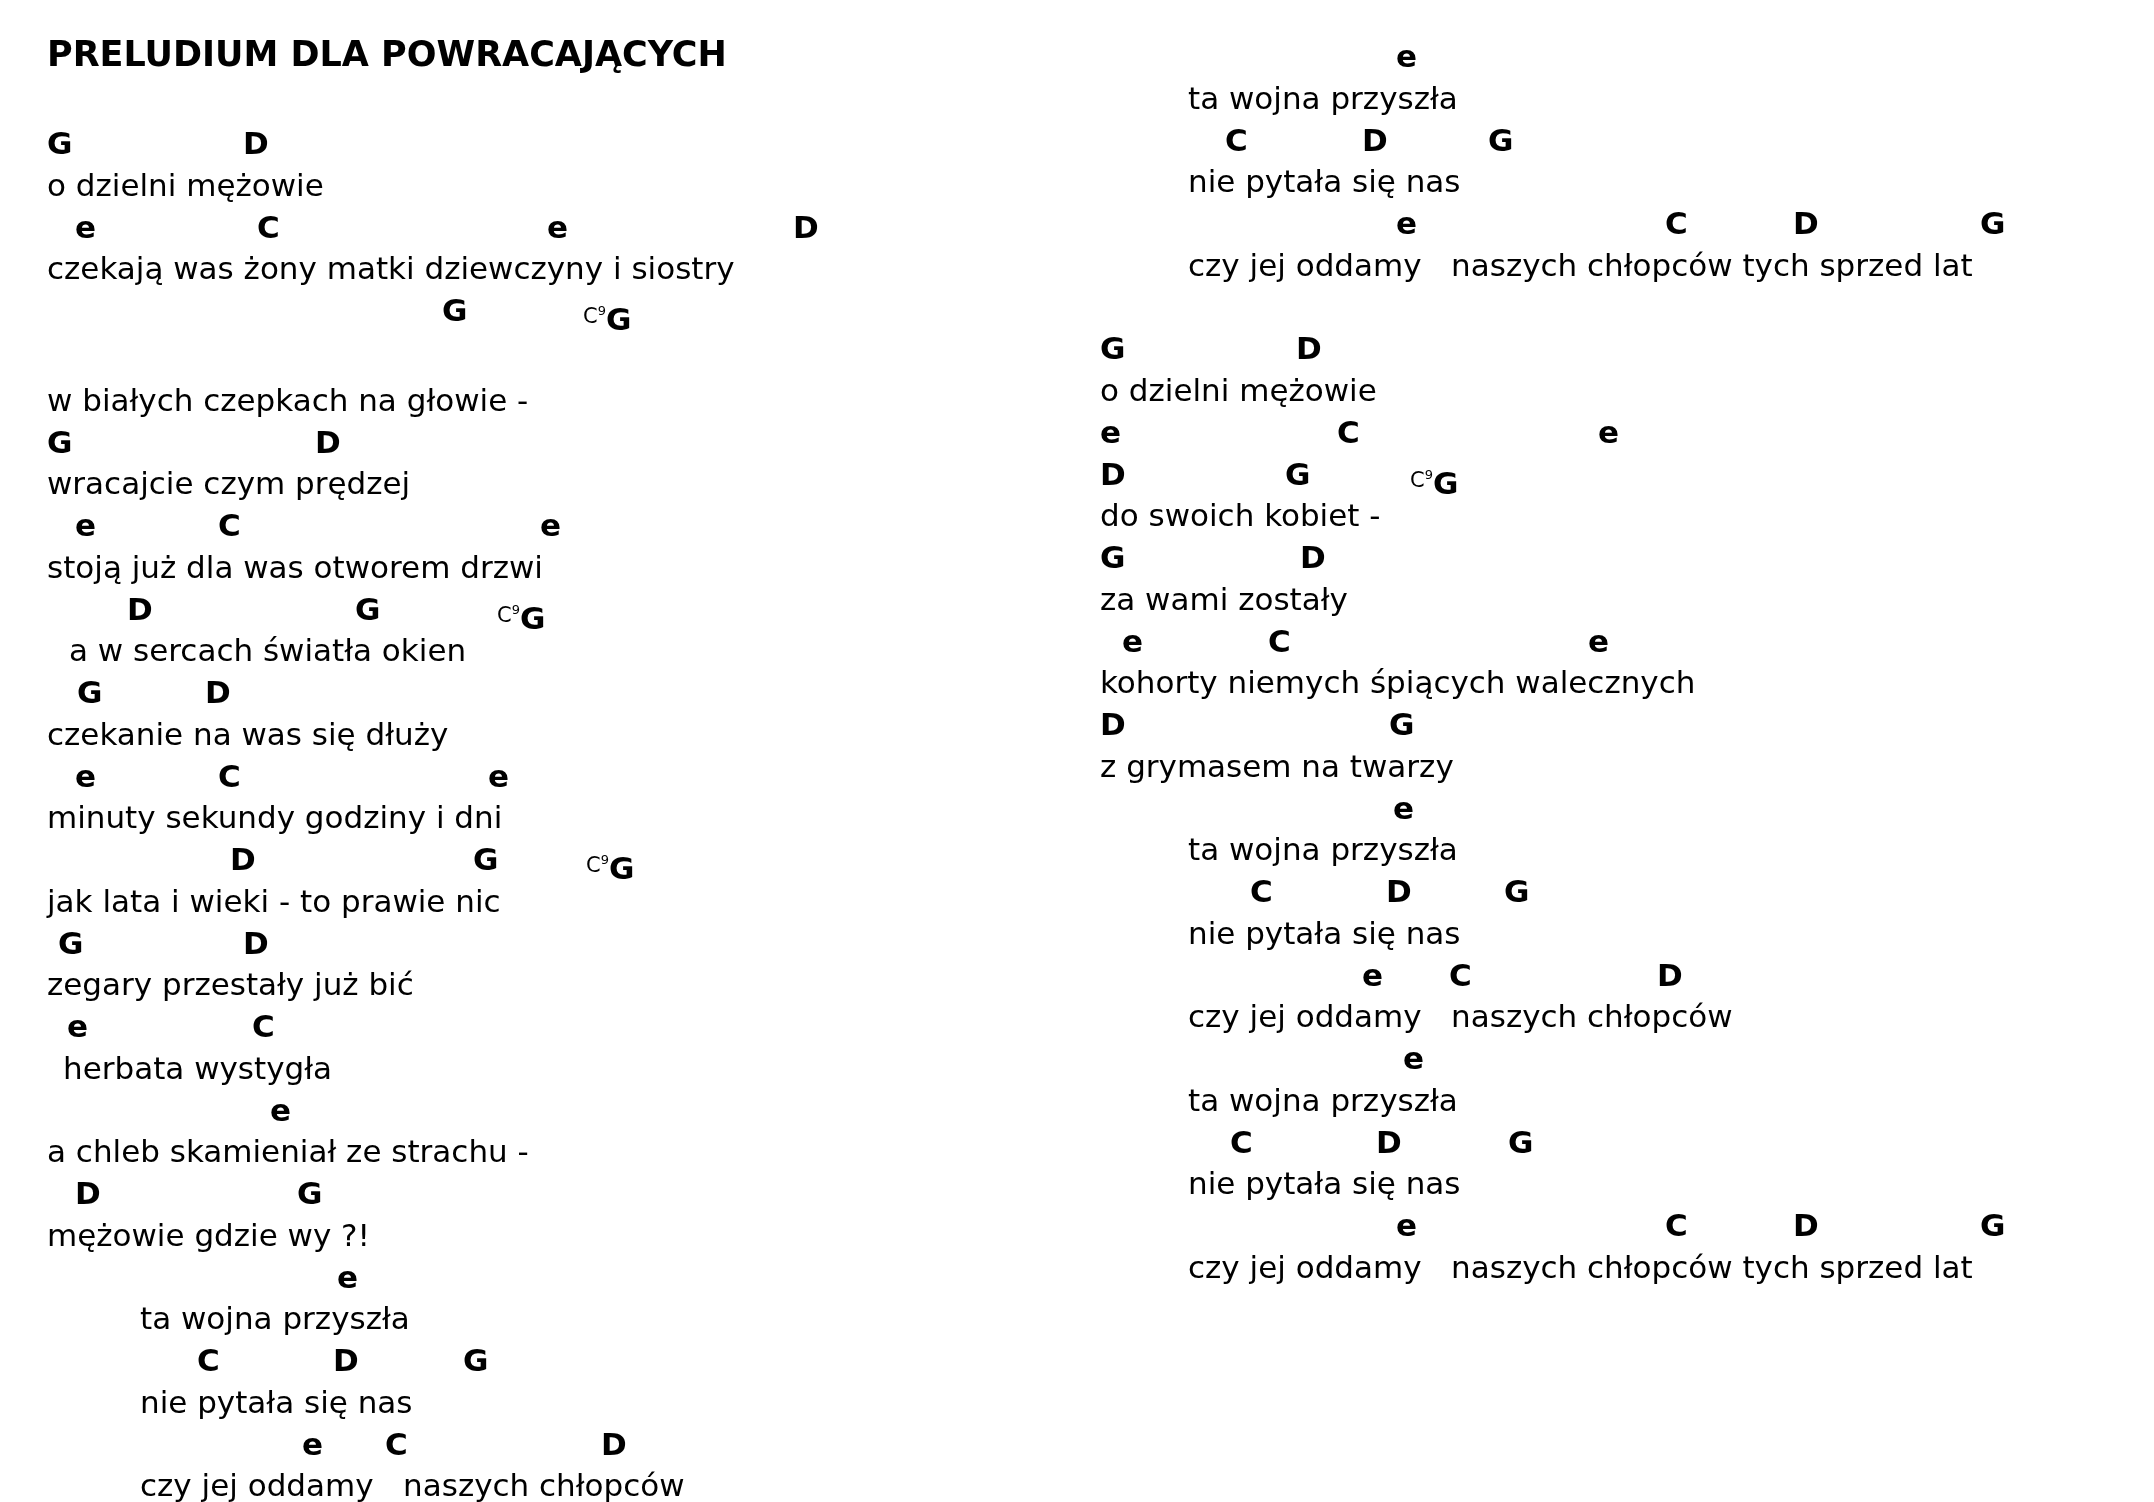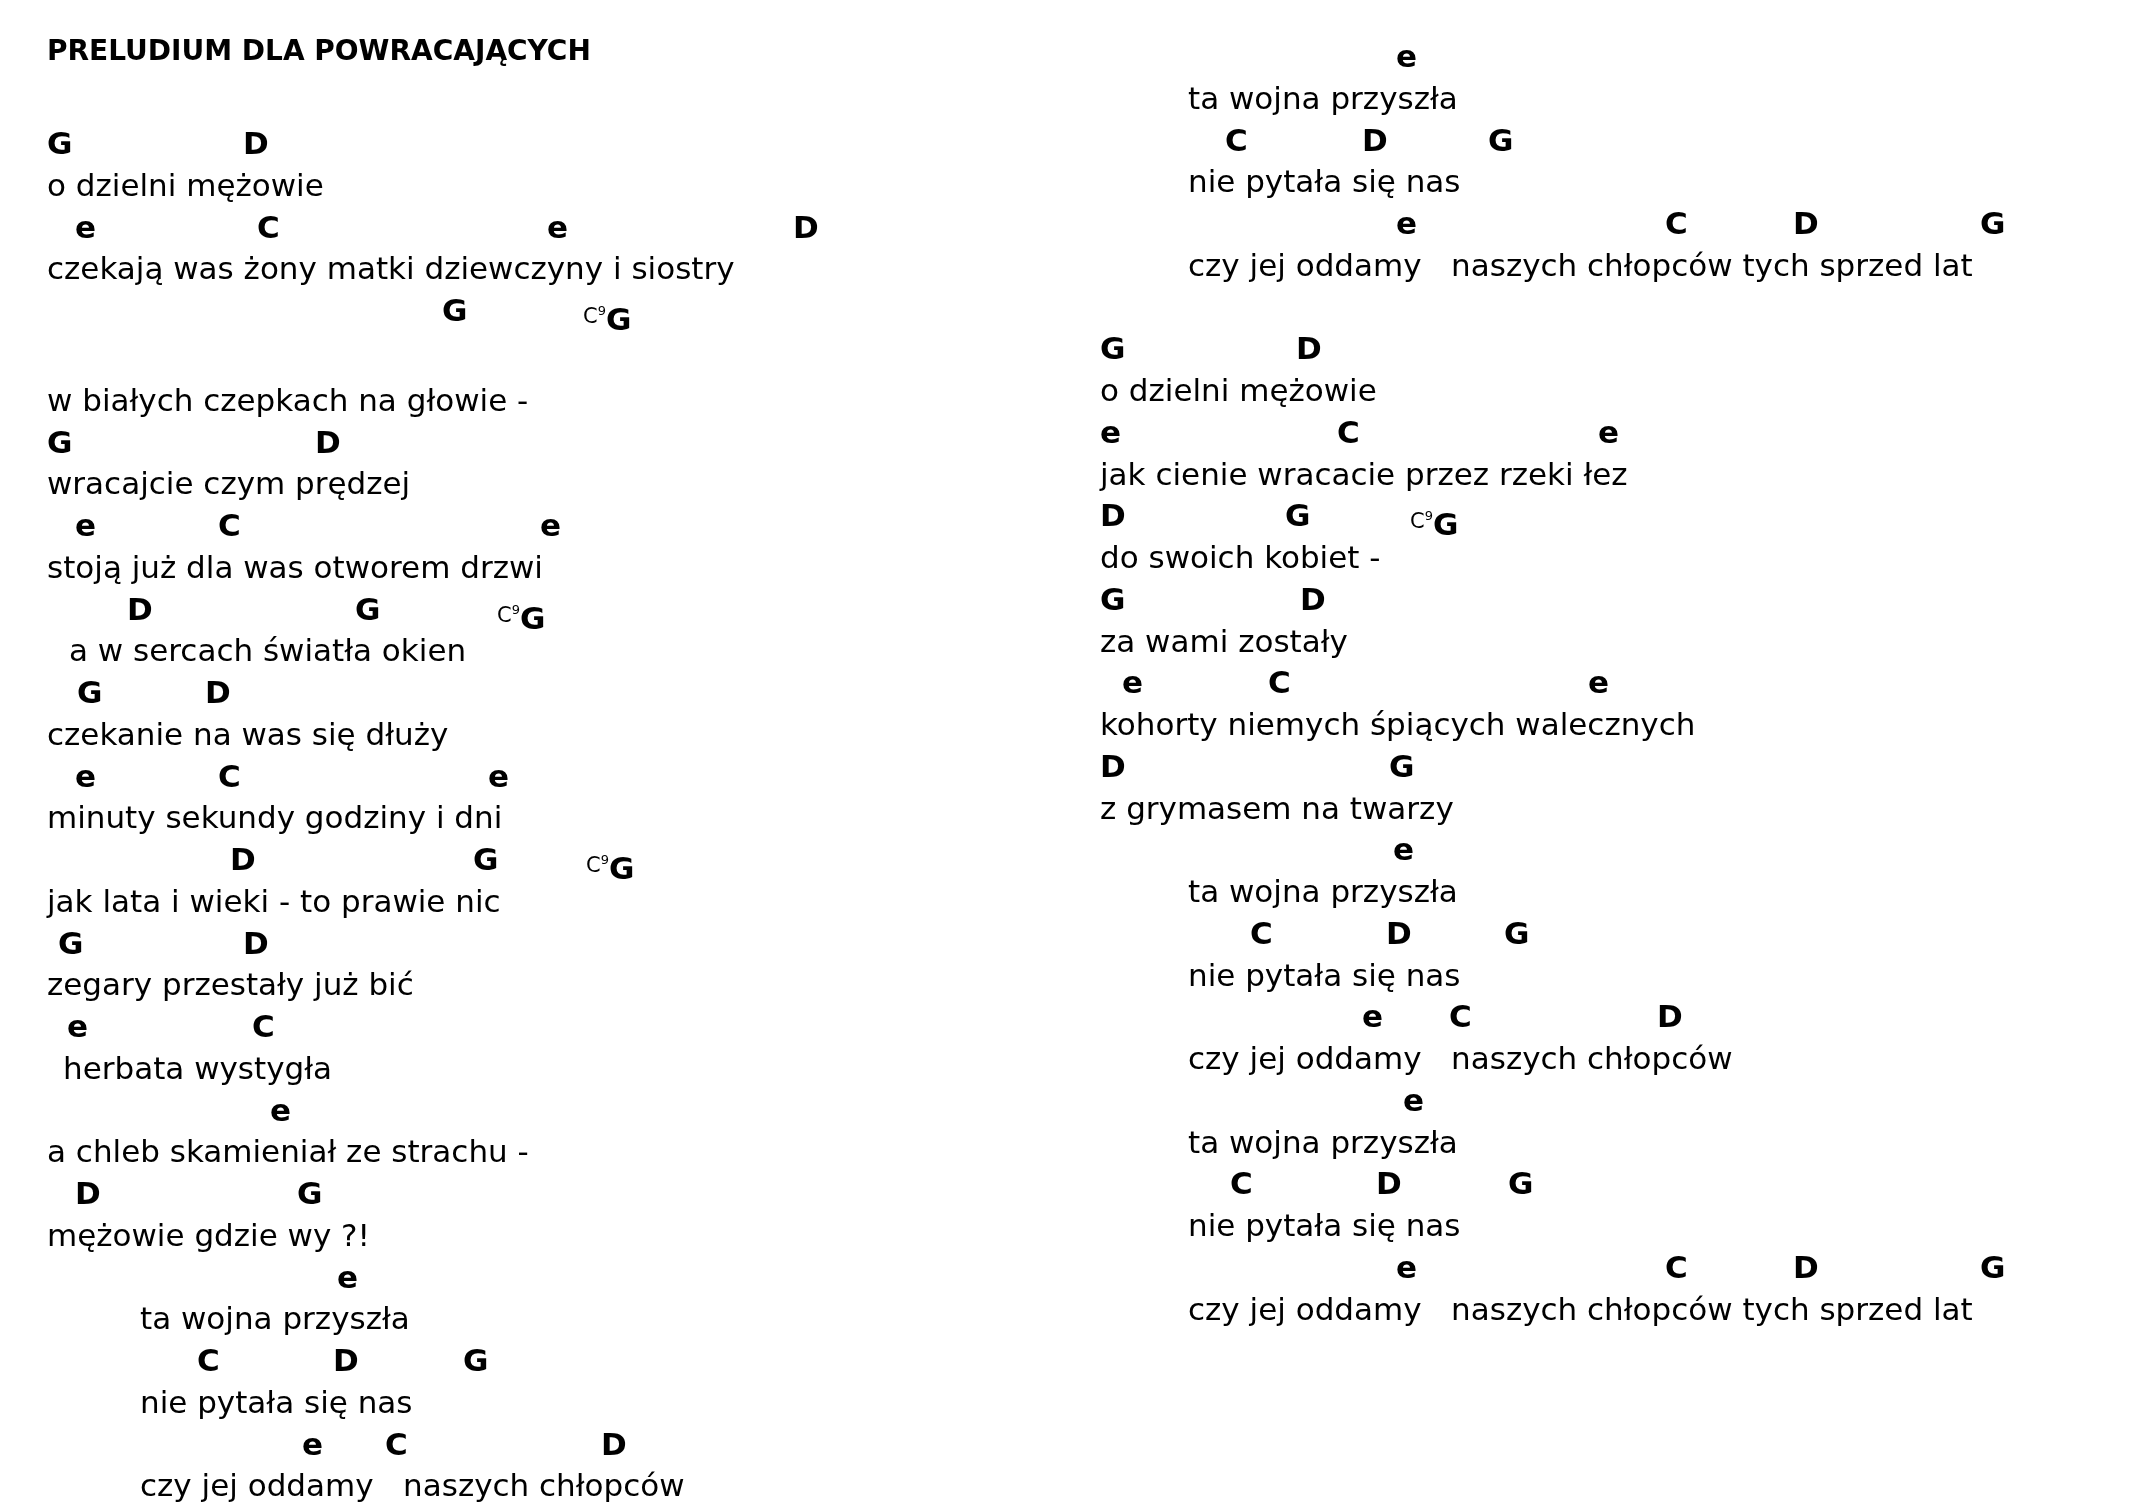--- a/index.html
+++ b/index.html
@@ -4,21 +4,21 @@
 <style>
   html,body{margin:0;padding:0;}
   body{
     width:2154px;height:1502px;
     background:#ffffff;color:#000000;
     font-family:"DejaVu Sans",sans-serif;
     position:relative;overflow:hidden;
   }
   .page-title{
     position:absolute;left:47px;top:37px;margin:0;
-    font-size:28px;font-weight:bold;line-height:1;white-space:pre;
+    font-size:35px;font-weight:bold;line-height:1;white-space:pre;
   }
   .column{position:absolute;}
   .line{
     position:relative;height:41.75px;line-height:41.75px;
     font-size:31px;white-space:pre;
   }
   .chord{
     position:absolute;top:0;font-weight:bold;line-height:41.75px;
   }
   .c9base{font-size:21px;font-weight:normal;vertical-align:7px;}
@@ -68,21 +68,20 @@
       <div class="line"><span class="chord" style="left: 296px;">e</span></div>
       <div class="line" style="padding-left: 88px;">ta wojna przyszła</div>
       <div class="line"><span class="chord" style="left: 125px;">C</span><span class="chord" style="left: 262px;">D</span><span class="chord" style="left: 388px;">G</span></div>
       <div class="line" style="padding-left: 88px;">nie pytała się nas</div>
       <div class="line"><span class="chord" style="left: 296px;">e</span><span class="chord" style="left: 565px;">C</span><span class="chord" style="left: 693px;">D</span><span class="chord" style="left: 880px;">G</span></div>
       <div class="line" style="padding-left: 88px;">czy jej oddamy   naszych chłopców tych sprzed lat</div>
       <div class="line"></div>
       <div class="line"><span class="chord" style="left: 0px;">G</span><span class="chord" style="left: 196px;">D</span></div>
       <div class="line" style="padding-left: 0px;">o dzielni mężowie</div>
       <div class="line"><span class="chord" style="left: 0px;">e</span><span class="chord" style="left: 237px;">C</span><span class="chord" style="left: 498px;">e</span></div>
-      <div class="line" style="padding-left: 0px;">jak cienie wracacie przez rzeki łez</div>
       <div class="line"><span class="chord" style="left: 0px;">D</span><span class="chord" style="left: 185px;">G</span><span class="chord" style="left: 310px;"><span class="c9base">C</span><span class="c9sup">9</span><span class="c9tail">G</span></span></div>
       <div class="line" style="padding-left: 0px;">do swoich kobiet -</div>
       <div class="line"><span class="chord" style="left: 0px;">G</span><span class="chord" style="left: 200px;">D</span></div>
       <div class="line" style="padding-left: 0px;">za wami zostały</div>
       <div class="line"><span class="chord" style="left: 22px;">e</span><span class="chord" style="left: 168px;">C</span><span class="chord" style="left: 488px;">e</span></div>
       <div class="line" style="padding-left: 0px;">kohorty niemych śpiących walecznych</div>
       <div class="line"><span class="chord" style="left: 0px;">D</span><span class="chord" style="left: 289px;">G</span></div>
       <div class="line" style="padding-left: 0px;">z grymasem na twarzy</div>
       <div class="line"><span class="chord" style="left: 293px;">e</span></div>
       <div class="line" style="padding-left: 88px;">ta wojna przyszła</div>

